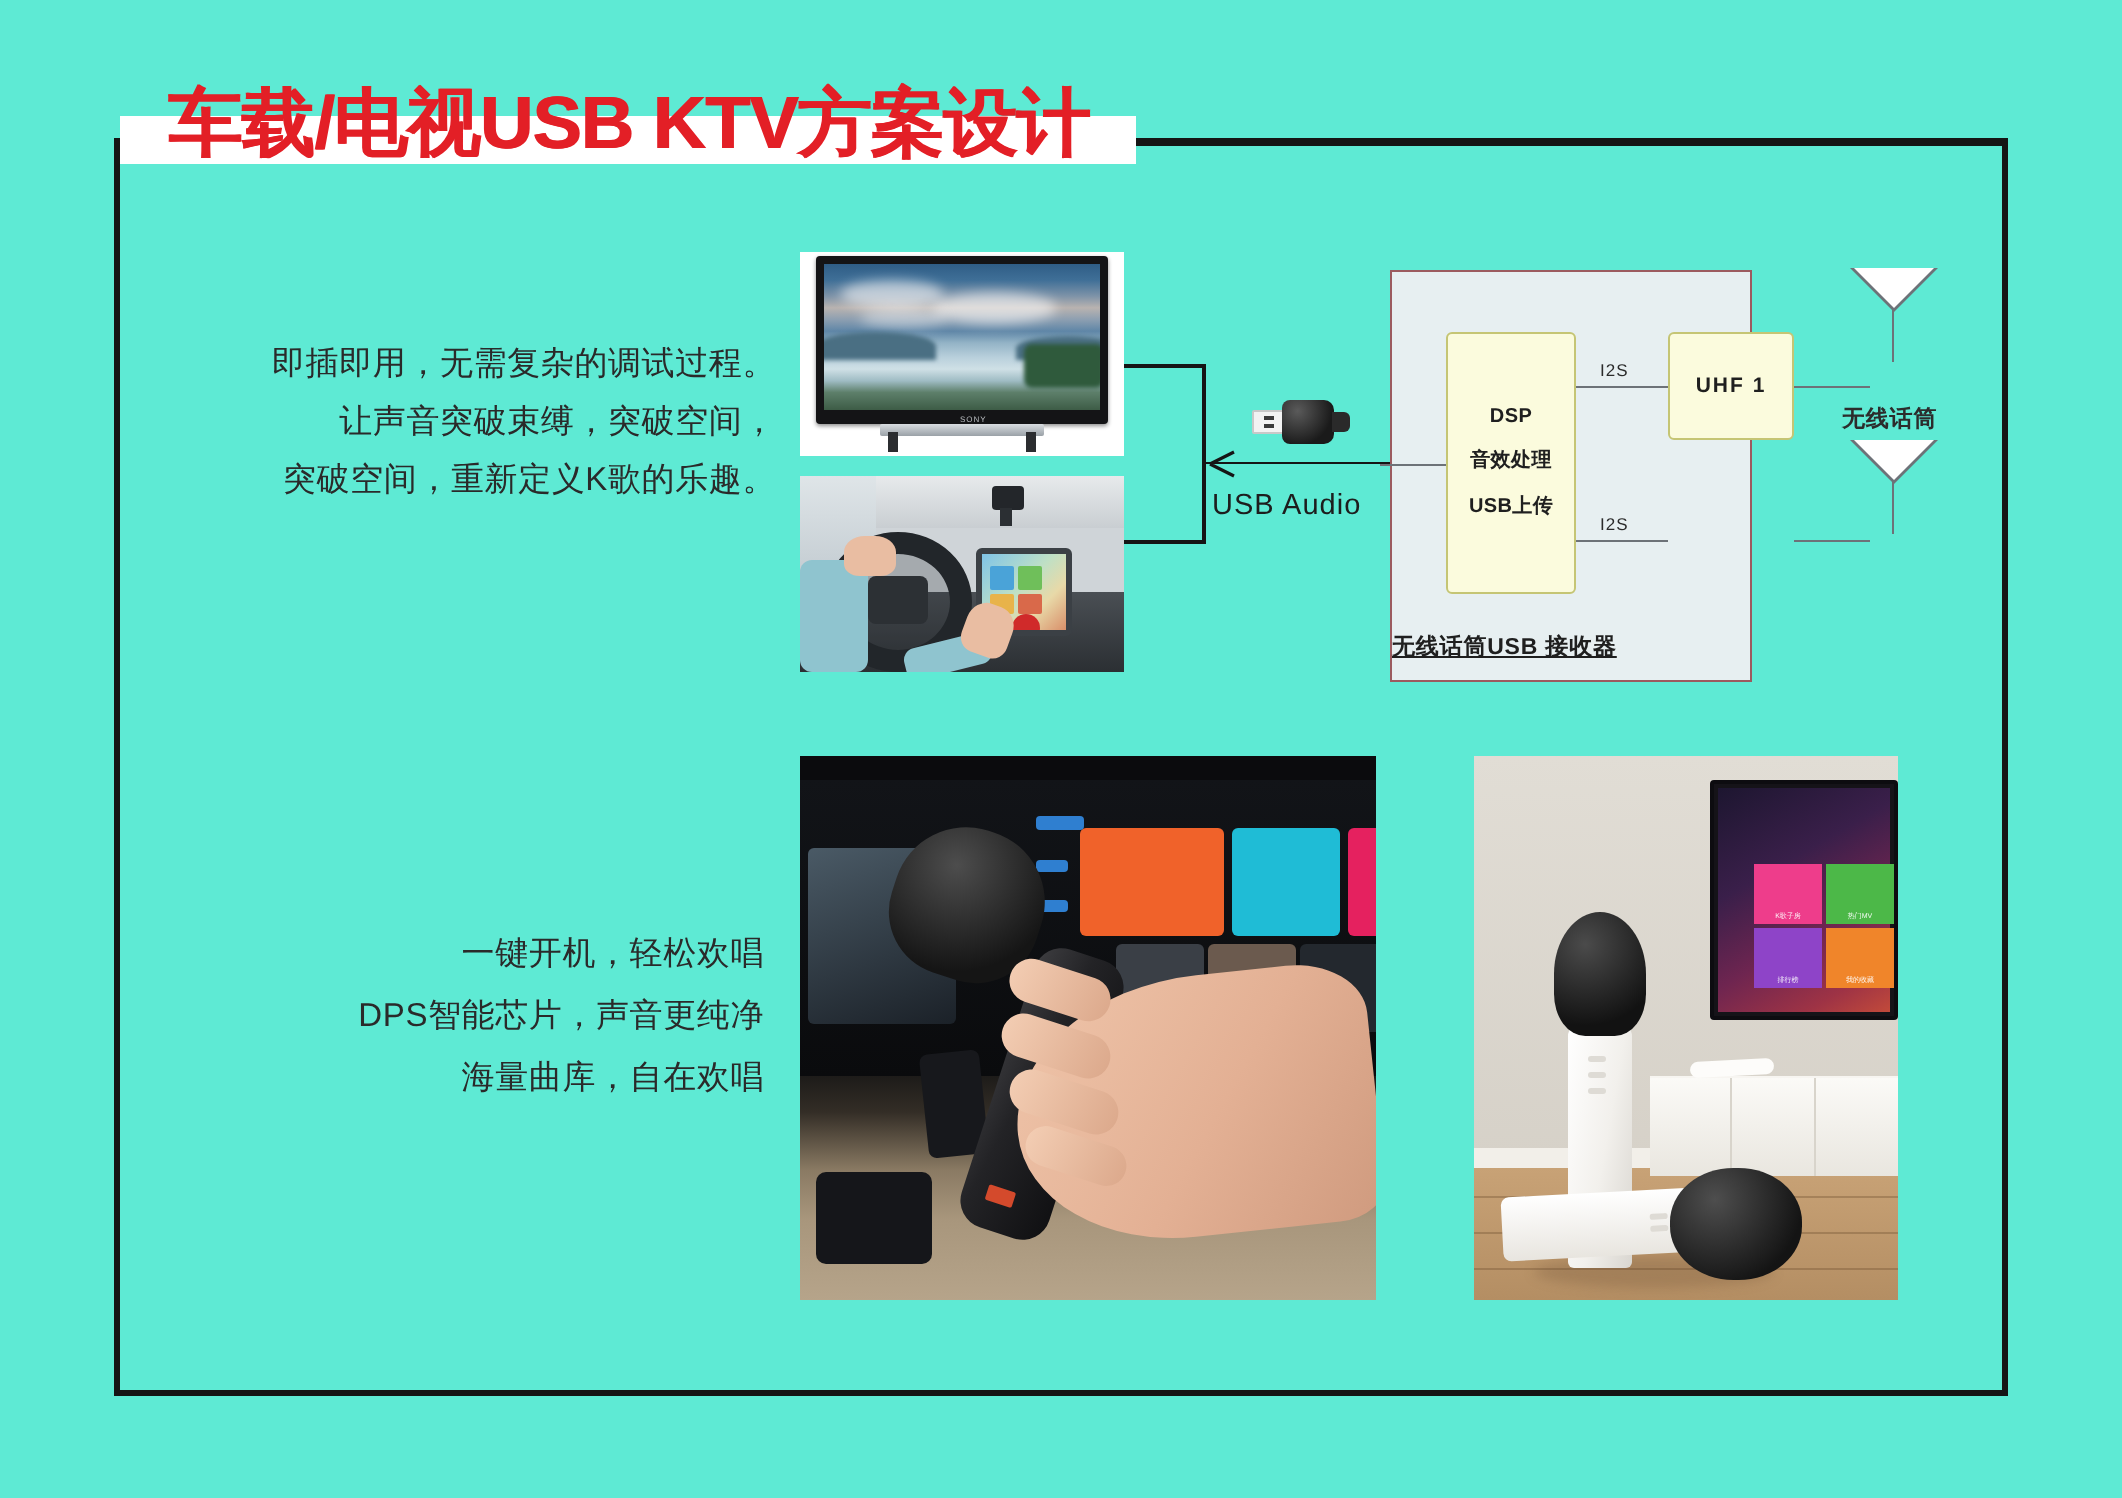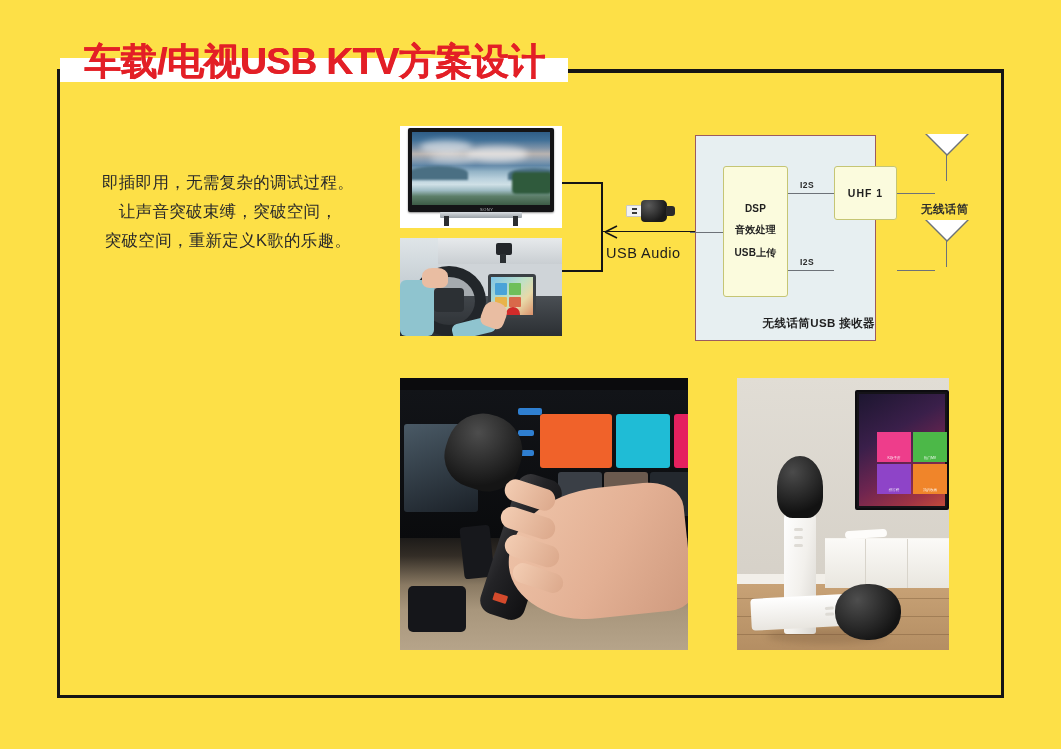--- a/index.html
+++ b/index.html
@@ -6,21 +6,21 @@
   * { box-sizing: border-box; }
   html, body {
     margin: 0; padding: 0;
     background: #ffffff;
     font-family: "Liberation Sans", "DejaVu Sans", sans-serif;
   }
   #slide {
     position: relative;
     width: 1061px;
     height: 749px;
-    background: #fde047;
+    background: #5eead4;
     overflow: hidden;
   }
 
   
   .frame {
     position: absolute;
     left: 57px; top: 69px;
     width: 947px; height: 629px;
     border: 3px solid #151515;
     border-top-width: 4px;
@@ -58,21 +58,21 @@
     font-size: 16.5px;
     line-height: 29px;
     width: 320px;
   }
   .copy-bottom {
     left: 62px; top: 462px;
     font-size: 16.5px;
     line-height: 31px;
     width: 320px;
   }
-  .copy-block div { letter-spacing: 0.3px; }
+  .copy-block div { letter-spacing: 0.3px; text-align: right; }
 
   
   .photo { position: absolute; overflow: hidden; }
 
   .tv-photo { left: 400px; top: 126px; width: 162px; height: 102px; background: #ffffff; }
   .tv-bezel {
     position: absolute; left: 8px; top: 2px; width: 146px; height: 84px;
     background: #141416; border-radius: 2px;
     box-shadow: 0 1px 2px rgba(0,0,0,.45);
   }
@@ -236,29 +236,30 @@
     font-size: 10.5px; font-weight: 700; letter-spacing: 1px;
   }
   .dg-uhf1 { top: 30px; }
   .dg-uhf2 { top: 107px; }
 
   .dg-wire {
     position: absolute; height: 0; border-top: 1.6px solid #6d7278;
   }
   .dg-i2s {
     position: absolute;
-    font-size: 8.5px; font-weight: 700; color: #2a2a2a;
+    font-size: 8.5px; font-weight: 400; color: #2a2a2a;
     letter-spacing: .5px;
   }
   .dg-caption {
     position: absolute;
     left: 0; bottom: 9px; width: 100%;
-    text-align: right;
+    text-align: left;
     font-size: 11.5px; font-weight: 700; color: #1f1f1f;
     letter-spacing: .4px;
+    text-decoration: underline;
   }
 
   
   .antenna { position: absolute; }
   .ant-tri {
     position: absolute; left: 0; top: 0;
     width: 0; height: 0;
     border-left: 22px solid transparent;
     border-right: 22px solid transparent;
     border-top: 22px solid #6d7278;
@@ -419,20 +420,25 @@
   <div class="frame-notch"></div>
 
   <div class="page-title">车载/电视USB KTV方案设计</div>
 
   <div class="copy-block copy-top">
     <div>即插即用，无需复杂的调试过程。</div>
     <div>让声音突破束缚，突破空间，</div>
     <div>突破空间，重新定义K歌的乐趣。</div>
   </div>
 
+  <div class="copy-block copy-bottom">
+    <div>一键开机，轻松欢唱</div>
+    <div>DPS智能芯片，声音更纯净</div>
+    <div>海量曲库，自在欢唱</div>
+  </div>
 
   <div class="photo tv-photo">
     <div class="tv-bezel">
       <div class="tv-screen">
         <div class="tv-cloud" style="left:8px;top:8px;width:52px;height:14px;"></div>
         <div class="tv-cloud" style="left:54px;top:14px;width:62px;height:16px;"></div>
         <div class="tv-cloud" style="left:18px;top:22px;width:44px;height:10px;opacity:.7;"></div>
         <div class="tv-hill" style="left:-4px;top:34px;width:60px;height:14px;border-radius:50% 50% 0 0;"></div>
         <div class="tv-hill" style="left:96px;top:36px;width:52px;height:12px;border-radius:50% 50% 0 0;"></div>
         <div class="tv-hill" style="left:100px;top:40px;width:40px;height:22px;background:#2f5a3c;border-radius:4px;"></div>

